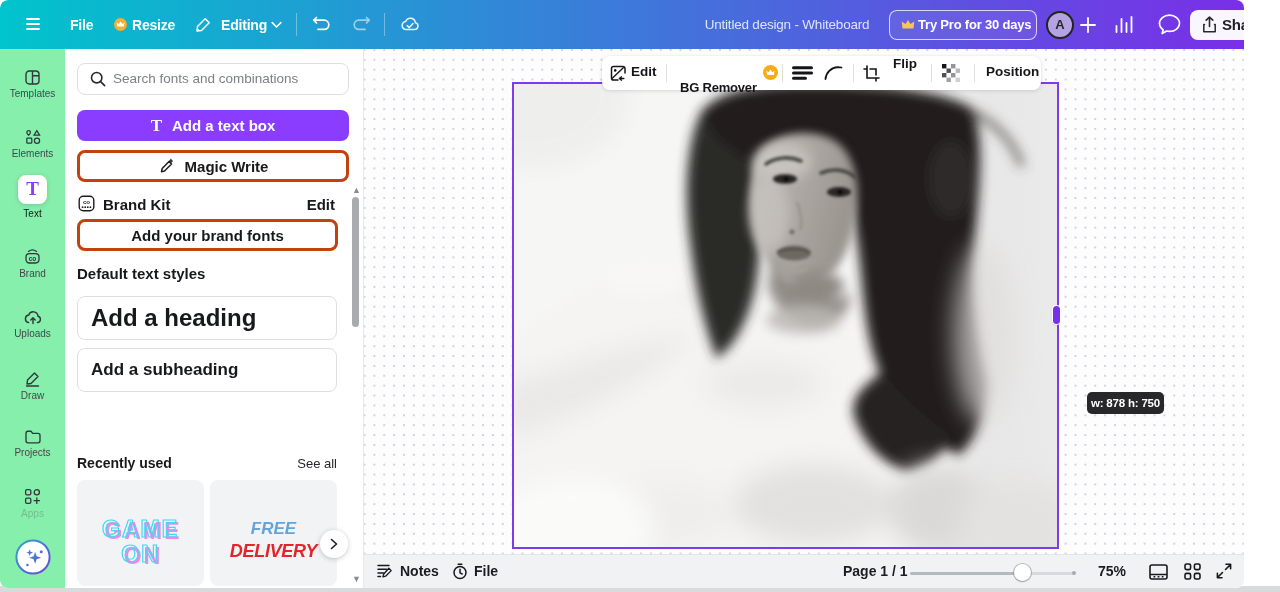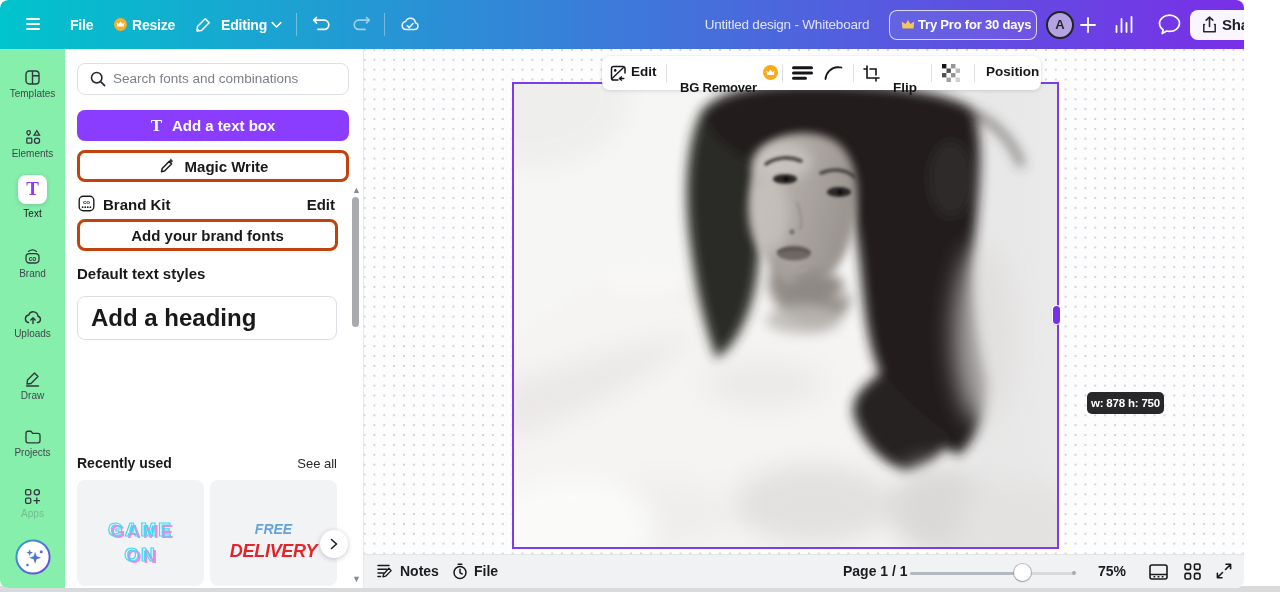--- a/index.html
+++ b/index.html
@@ -219,27 +219,28 @@
           <circle cx="7.2" cy="12.2" r="0.9"></circle>
           <circle cx="9.8" cy="12.2" r="0.9"></circle>
           <circle cx="12.4" cy="12.2" r="0.9"></circle>
         </g>
       </svg>
     <div class="abs" style="left:38px;top:147px;font-size:15px;font-weight:bold;color:#18191b">Brand Kit</div>
     <div class="abs" style="left:240px;top:147px;width:30px;text-align:right;font-size:15px;font-weight:bold;color:#18191b">Edit</div>
     <div class="inbtn" style="top:170px;width:261px;font-size:15px">Add your brand fonts</div>
     <div class="abs" style="left:12px;top:216px;font-size:15px;font-weight:bold;color:#18191b">Default text styles</div>
     <div class="abs" style="left:12px;top:247px;width:260px;height:44px;border:1px solid #dcdfe3;border-radius:8px;display:flex;align-items:center;padding-left:13px;font-size:24px;font-weight:bold;color:#18191b">Add a heading</div>
+    <div class="abs" style="left:12px;top:299px;width:260px;height:44px;border:1px solid #dcdfe3;border-radius:8px;display:flex;align-items:center;padding-left:13px;font-size:17px;font-weight:bold;color:#18191b">Add a subheading</div>
     <div class="abs" style="left:12px;top:406px;font-size:14px;font-weight:bold;color:#18191b">Recently used</div>
     <div class="abs" style="left:200px;top:407px;width:72px;text-align:right;font-size:13px;color:#26272a">See all</div>
     <div class="abs" style="left:12px;top:431px;width:127px;height:106px;background:#f2f3f5;border-radius:8px;overflow:hidden">
-      <div style="position:absolute;left:0;width:127px;top:37px;text-align:center;font-weight:bold;font-size:19px;line-height:25px;letter-spacing:2px;color:rgba(255,255,255,0);-webkit-text-stroke:1.2px #3fd9f2;text-shadow:2.5px 1.5px 0 rgba(244,62,224,.6)">GAME<br>ON</div>
+      <div style="position:absolute;left:0;width:127px;top:37px;text-align:center;font-weight:bold;font-size:23px;line-height:25px;letter-spacing:2px;color:rgba(255,255,255,0);-webkit-text-stroke:1.2px #3fd9f2;text-shadow:2.5px 1.5px 0 rgba(244,62,224,.6)">GAME<br>ON</div>
     </div>
     <div class="abs" style="left:145px;top:431px;width:127px;height:106px;background:#f2f3f5;border-radius:8px;overflow:hidden">
-      <div style="position:absolute;left:0;width:127px;top:38px;text-align:center;font-weight:bold;font-style:italic;font-size:17px;line-height:22px;letter-spacing:-.3px"><span style="color:#64a4da;font-size:14px;letter-spacing:0">FREE</span><br><span style="color:#e3242b;font-size:18px">DELIVERY</span></div>
+      <div style="position:absolute;left:0;width:127px;top:38px;text-align:center;font-weight:bold;font-style:italic;font-size:17px;line-height:22px;letter-spacing:-.3px"><span style="color:#64a4da;font-size:17px;letter-spacing:0">FREE</span><br><span style="color:#e3242b;font-size:18px">DELIVERY</span></div>
     </div>
     <div class="abs" style="left:255px;top:481px;width:28px;height:28px;border-radius:50%;background:#fff;box-shadow:0 1px 5px rgba(30,30,50,.25)">
       <svg style="position:absolute;left:10px;top:8px" width="8" height="12" viewBox="0 0 8 12">
           <path d="M1.5 1.5 6.5 6 1.5 10.5" fill="none" stroke="#1c1d20" stroke-width="1.6" stroke-linecap="round" stroke-linejoin="round"></path>
         </svg>
     </div>
     <div class="abs" style="left:287px;top:137px;width:8px;height:8px;color:#898b90;font-size:9px;line-height:8px">▲</div>
     <div class="abs" style="left:287px;top:148px;width:7px;height:130px;background:#a9abaf;border-radius:4px"></div>
     <div class="abs" style="left:287px;top:526px;width:8px;height:8px;color:#898b90;font-size:9px;line-height:8px">▼</div>
   </div>
@@ -400,21 +401,21 @@
     <svg class="abs" style="left:222px;top:10px" width="19" height="14" viewBox="0 0 19 14">
         <path d="M1.5 13C2 6.5 7 1.5 14 1.2c1.3 0 2.4 0 3.5.3" fill="none" stroke="#141518" stroke-width="1.8" stroke-linecap="round"></path>
       </svg>
     <div class="vsep abs" style="left:251px;top:8px"></div>
     <svg class="abs" style="left:261px;top:9px" width="17" height="17" viewBox="0 0 17 17">
         <g fill="none" stroke="#141518" stroke-width="1.6" stroke-linecap="round">
           <path d="M1 4h3M4 1v12h12M7 4h6v6M13 13v3"></path>
           <path d="M13 13h3" opacity="0"></path>
         </g>
       </svg>
-    <div class="t abs" style="left:291px;top:24px">Flip</div>
+    <div class="t abs" style="left:291px;top:0">Flip</div>
     <div class="vsep abs" style="left:329px;top:8px"></div>
     <svg class="abs" style="left:340px;top:8px" width="19" height="19" viewBox="0 0 19 19">
         <g fill="#141518">
           <rect x="0" y="0" width="4.4" height="4.4"></rect>
           <rect x="9" y="0" width="4.4" height="4.4" opacity=".45"></rect>
           <rect x="4.5" y="4.5" width="4.4" height="4.4" opacity=".75"></rect>
           <rect x="13.6" y="4.5" width="4.4" height="4.4" opacity=".3"></rect>
           <rect x="0" y="9" width="4.4" height="4.4" opacity=".75"></rect>
           <rect x="9" y="9" width="4.4" height="4.4" opacity=".45"></rect>
           <rect x="4.5" y="13.6" width="4.4" height="4.4" opacity=".4"></rect>

